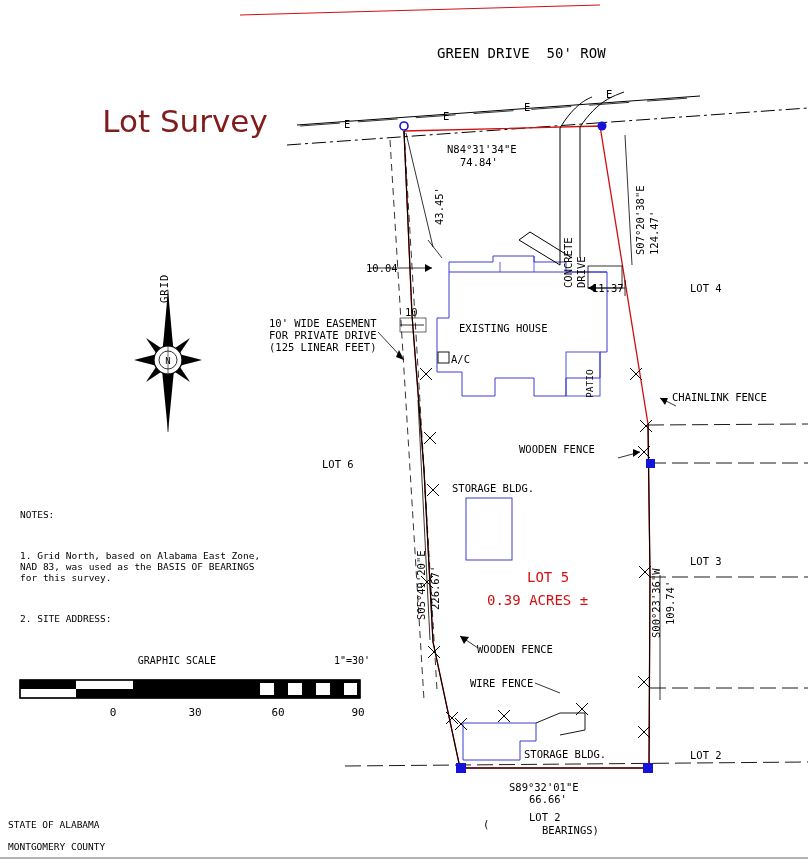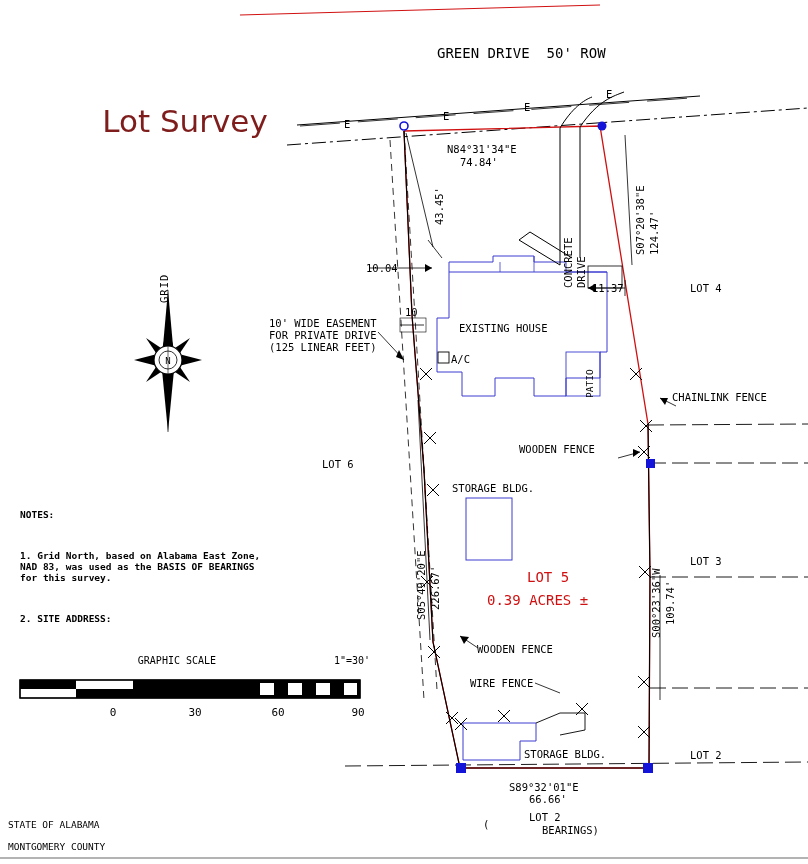--- a/index.html
+++ b/index.html
@@ -31,21 +31,21 @@
     letter-spacing:0px;
   }
   .lbl.red{color:#d01010;}
   .lbl.big{font-size:14px;}
   .lbl.sm{font-size:9.5px;}
   .rot90{transform-origin:0 0;transform:rotate(-90deg);}
 
   .notes{
     position:absolute;left:20px;top:498px;width:300px;
     font-family:"DejaVu Sans Mono","Liberation Mono",monospace;
-    font-size:9.5px;line-height:11px;color:#000;white-space:pre-line;font-weight:bold;
+    font-size:9.5px;line-height:11px;color:#000;white-space:pre-line;
   }
   .legal{
     position:absolute;left:8px;top:808px;width:560px;
     font-family:"DejaVu Sans Mono","Liberation Mono",monospace;
     font-size:9.5px;line-height:11px;color:#000;white-space:pre-line;
   }
   .scale-wrap{position:absolute;left:20px;top:655px;width:350px;}
   .scale-title{
     font-family:"DejaVu Sans Mono","Liberation Mono",monospace;
     font-size:10px;text-align:center;color:#000;

